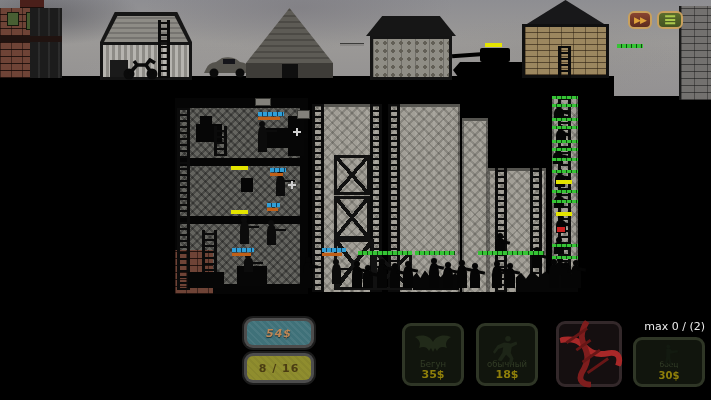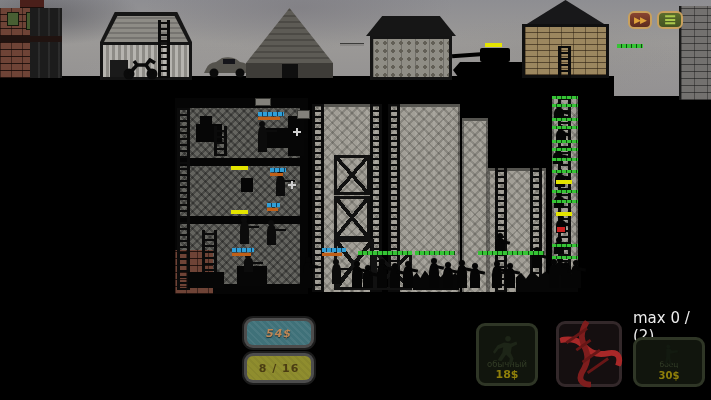--- a/index.html
+++ b/index.html
@@ -97,22 +97,22 @@
       repeating-linear-gradient(45deg, rgba(0,0,0,.05) 0 2px, transparent 2px 5px),#8f8d2e;
       color:#4a3c12;}
 
   .unit-btn{border:3px solid #2f3626;border-radius:9px;background:#11150d;z-index:40;
     display:flex;flex-direction:column;align-items:center;justify-content:flex-end;
     padding-bottom:2px;cursor:pointer;}
   .unit-btn svg{position:absolute;top:8px;left:50%;transform:translateX(-50%);}
   .unit-label{font-size:8.5px;color:#323c26;line-height:10px;}
   .unit-cost{font-size:11px;font-weight:bold;color:#8f7f0a;line-height:12px;}
   #dna-btn{background:#150f10;border-color:#33282a;justify-content:center;}
-  #max-label{left:633px;top:309px;width:72px;text-align:left;color:#ececec;
-    font-size:15px;z-index:40;text-shadow:0 1px 2px #000;}
+  #max-label{left:633px;top:320px;width:72px;text-align:right;color:#ececec;
+    font-size:11px;z-index:40;text-shadow:0 1px 2px #000;}
   #unit-btn-4 .unit-label{font-size:7.5px;}
   #unit-btn-4 .unit-cost{font-size:10px;}
 </style>
 </head>
 <body>
 
 <div id="stage">
 
   <div id="sky" class="abs"></div>
   <div id="ground-band" class="abs"></div>
@@ -301,20 +301,27 @@
       <div class="bar c-green" style="left: 552px; top: 256px; width: 26px; height: 3px;"></div>
     </div>
 
   <div id="money-pill" class="abs pill">
     <div class="inner">54$</div>
   </div>
   <div id="cap-pill" class="abs pill">
     <div class="inner">8 / 16</div>
   </div>
 
+  <div id="unit-btn-1" class="abs unit-btn" style="left:402px;top:323px;width:62px;height:63px;">
+    <svg width="44" height="26" viewBox="0 0 44 26">
+      <path d="M22 8 C19 2 12 0 4 3 C9 6 10 10 8 14 C13 12 16 13 18 17 L20 14 L22 18 L24 14 L26 17 C28 13 31 12 36 14 C34 10 35 6 40 3 C32 0 25 2 22 8 Z" fill="#212a19"></path>
+    </svg>
+    <div class="unit-label">Бегун</div>
+    <div class="unit-cost">35$</div>
+  </div>
 
   <div id="unit-btn-2" class="abs unit-btn" style="left:476px;top:323px;width:62px;height:63px;">
     <svg width="30" height="32" viewBox="0 0 30 34">
       <path d="M16 2a3 3 0 1 0 .1 0zM12 9l7 1 6-2 1 3-6 3-1 6 3 6-2 7-3-1 1-6-4-4-5 7-4-1 5-8 1-6-5 2-4 5-2-2 5-7z" fill="#1d2517"></path>
     </svg>
     <div class="unit-label">обычный</div>
     <div class="unit-cost">18$</div>
   </div>
 
   <div id="dna-btn" class="abs unit-btn" style="left:556px;top:321px;width:66px;height:66px;">

